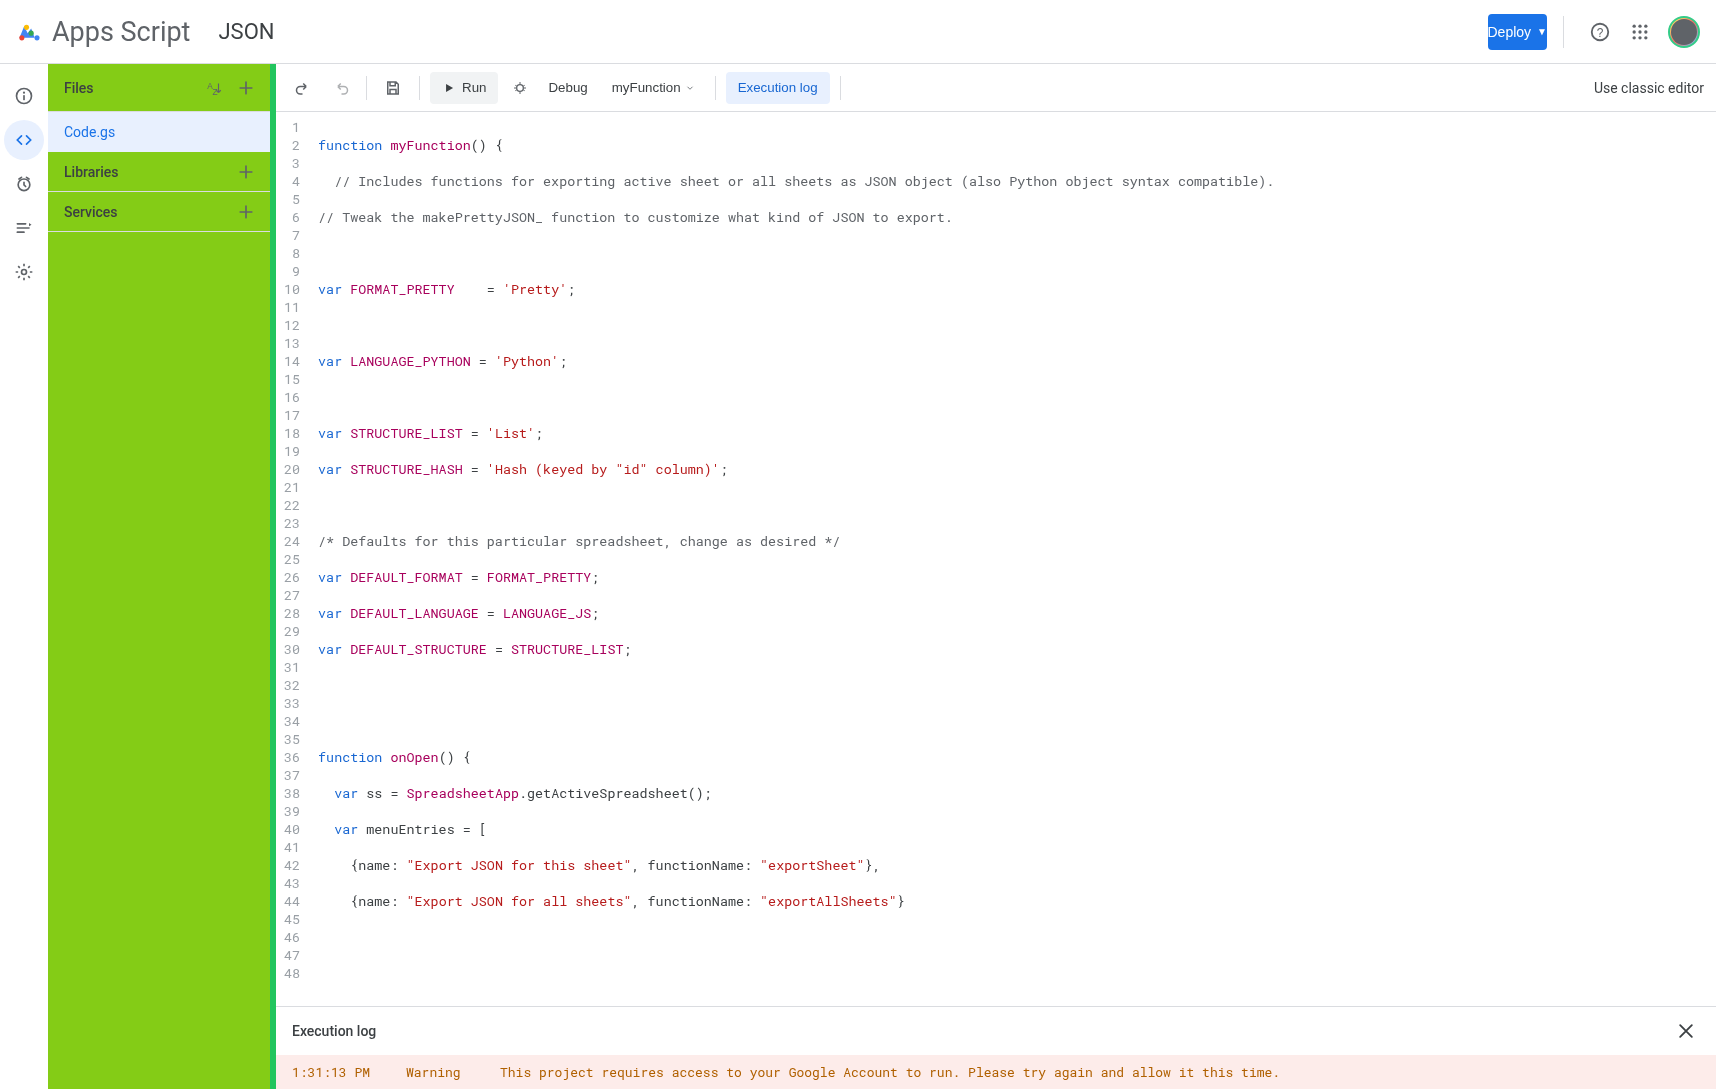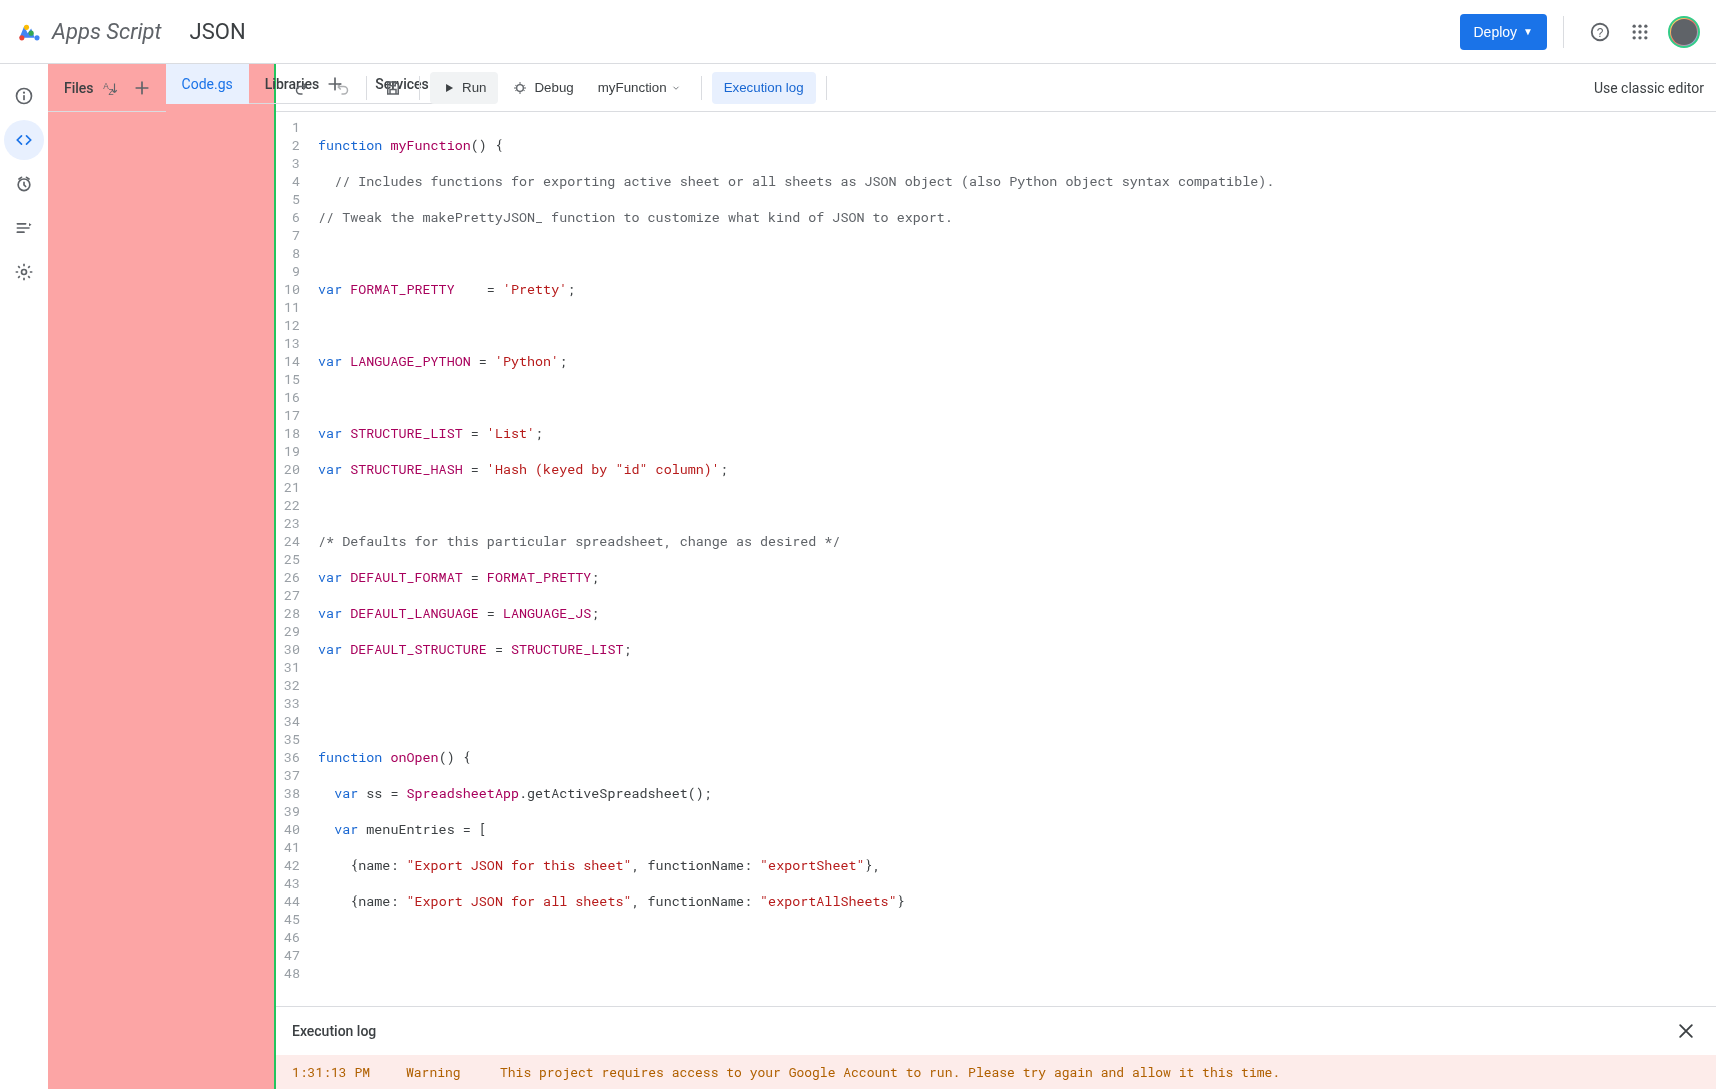--- a/index.html
+++ b/index.html
@@ -3,57 +3,57 @@
 <meta charset="utf-8">
 <style>
   * { box-sizing: border-box; margin: 0; padding: 0; }
   html, body { height: 100%; font-family: 'Google Sans', Roboto, Arial, sans-serif; font-size: 14px; color: #202124; background: #fff; overflow: hidden; }
   .app { display: flex; flex-direction: column; height: 100vh; }
 
   
   .header { display: flex; align-items: center; height: 64px; padding: 0 16px; border-bottom: 1px solid #dadce0; }
   .logo { display: flex; align-items: center; gap: 8px; }
   .logo-icon { width: 28px; height: 28px; }
-  .product-name { font-size: 22px; color: #5f6368; font-weight: 400; font-style: italic; }
+  .product-name { font-size: 27px; color: #5f6368; font-weight: 400; }
   .project-name { font-size: 22px; color: #3c4043; margin-left: 28px; font-weight: 400; }
   .header-spacer { flex: 1; }
-  .deploy-btn { background: #1a73e8; color: #fff; border: none; border-radius: 4px; height: 36px; padding: 0 14px; display: flex; align-items: center; gap: 6px; font-size: 14px; font-weight: 500; cursor: pointer; }
+  .deploy-btn { background: #1a73e8; color: #fff; border: none; border-radius: 4px; height: 36px; padding: 0 0; display: flex; align-items: center; gap: 6px; font-size: 14px; font-weight: 500; cursor: pointer; }
   .deploy-btn .caret { font-size: 10px; }
   .header-divider { width: 1px; height: 32px; background: #dadce0; margin: 0 16px; }
   .icon-btn { width: 40px; height: 40px; border: none; background: none; border-radius: 50%; display: flex; align-items: center; justify-content: center; cursor: pointer; color: #5f6368; }
   .avatar { width: 32px; height: 32px; border-radius: 50%; background: linear-gradient(135deg,#ff6,#f66,#6cf); border: 2px solid #3c8; margin-left: 8px; overflow: hidden; display: flex; align-items: center; justify-content: center; }
   .avatar-inner { width: 26px; height: 26px; border-radius: 50%; background: #5f6368; }
 
   
   .body { flex: 1; display: flex; min-height: 0; }
 
   
   .rail { width: 48px; display: flex; flex-direction: column; align-items: center; padding-top: 12px; gap: 4px; border-right: 1px solid transparent;}
   .rail-btn { width: 40px; height: 40px; border-radius: 50%; display: flex; align-items: center; justify-content: center; color: #5f6368; cursor: pointer; }
   .rail-btn.active { color: #1a73e8; background: #e8f0fe; }
 
   
-  .sidebar { width: 228px; border-right: 2px solid #22c55e; display: flex; flex-direction: row; background: #fca5a5; }
+  .sidebar { width: 228px; border-right: 6px solid #22c55e; display: flex; flex-direction: column; background: #84cc16; }
   .sb-header { display: flex; align-items: center; height: 48px; padding: 0 8px 0 16px; border-bottom: 1px solid #dadce0; }
   .sb-title { flex: 1; font-weight: 500; color: #3c4043; }
   .sb-icon { width: 32px; height: 32px; border: none; background: none; border-radius: 50%; display: flex; align-items: center; justify-content: center; cursor: pointer; color: #5f6368; }
   .sb-item { display: flex; align-items: center; height: 40px; padding: 0 16px; cursor: pointer; border-bottom: 1px solid #dadce0; }
   .sb-item.file { background: #e8f0fe; color: #1a73e8; border-bottom: none; }
   .sb-item .label { flex: 1; }
   .sb-section { display: flex; align-items: center; height: 40px; padding: 0 8px 0 16px; border-bottom: 1px solid #dadce0; cursor: pointer; }
   .sb-section .label { flex: 1; font-weight: 500; color: #3c4043; }
 
   
   .editor-pane { flex: 1; display: flex; flex-direction: column; min-width: 0; }
   .toolbar { display: flex; align-items: center; height: 48px; padding: 0 12px; border-bottom: 1px solid #dadce0; gap: 4px; }
   .tb-ico { width: 32px; height: 32px; border: none; background: none; border-radius: 4px; display: flex; align-items: center; justify-content: center; color: #5f6368; cursor: pointer; }
   .tb-ico.disabled { opacity: .5; cursor: default; }
   .tb-sep { width: 1px; height: 24px; background: #dadce0; margin: 0 6px; }
   .run-btn { display: flex; align-items: center; gap: 6px; background: #f1f3f4; border: none; height: 32px; padding: 0 12px; border-radius: 4px; font-weight: 500; color: #3c4043; cursor: pointer; }
-  .debug-btn { display: flex; align-items: center; gap: 6px; border: none; background: none; height: 32px; padding: 0 10px; border-radius: 4px; color: #3c4043; cursor: pointer; }
+  .debug-btn { display: flex; align-items: center; gap: 20px; border: none; background: none; height: 32px; padding: 0 10px; border-radius: 4px; color: #3c4043; cursor: pointer; }
   .fn-select { display: flex; align-items: center; gap: 4px; border: none; background: none; height: 32px; padding: 0 10px; border-radius: 4px; color: #3c4043; cursor: pointer; }
   .exec-log-btn { background: #e8f0fe; color: #1967d2; border: none; height: 32px; padding: 0 12px; border-radius: 4px; font-weight: 500; cursor: pointer; }
   .tb-spacer { flex: 1; }
   .classic-link { color: #3c4043; text-decoration: none; font-size: 14px; cursor: pointer; }
 
   
   .code-wrap { flex: 1; display: flex; overflow: auto; background: #fff; font-family: 'Roboto Mono', Menlo, Consolas, monospace; font-size: 13.4px; line-height: 18px; min-height: 0; }
   .gutter { padding: 6px 10px 6px 0; text-align: right; color: #9aa0a6; user-select: none; background: #fff; }
   .gutter div { padding: 0 8px; }
   .code { padding: 6px 0; white-space: pre; color: #3c4043; flex: 1; }

